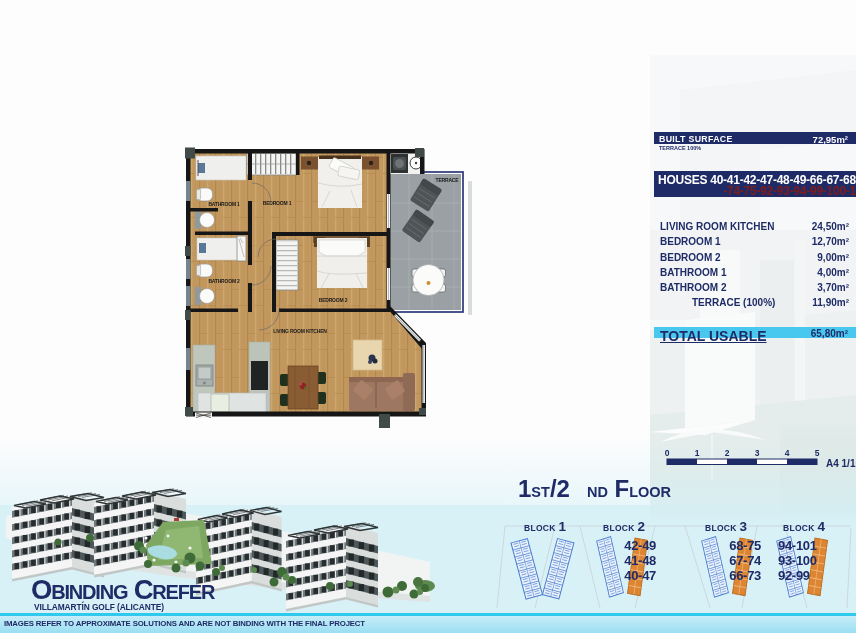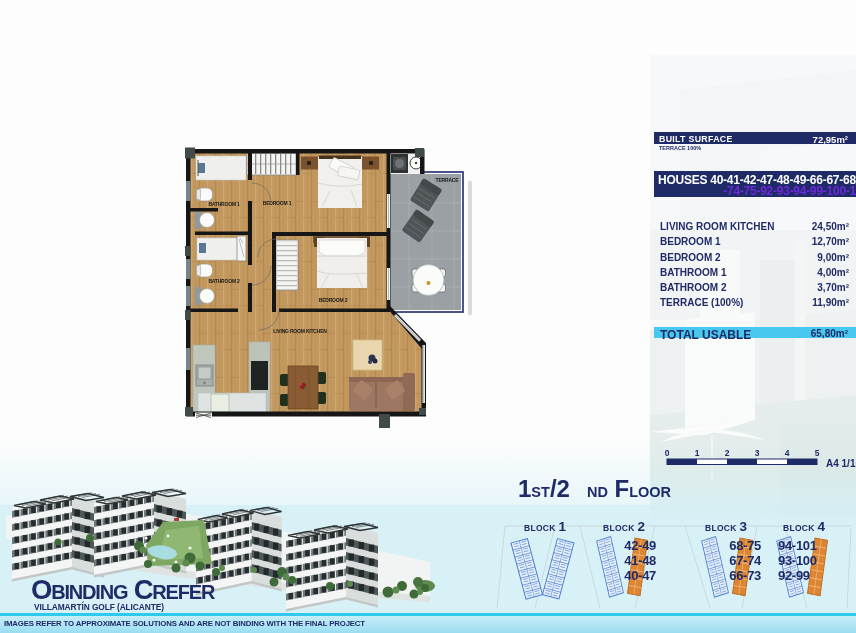--- a/index.html
+++ b/index.html
@@ -265,33 +265,33 @@
   </g>
 </svg>
 
 <div class="abs" style="left:654px;top:132px;width:202px;height:12px;background:#1f2b66;"></div>
 <div class="abs" style="left:659px;top:134px;font-size:8.8px;font-weight:bold;color:#fff;letter-spacing:0.3px;">BUILT SURFACE</div>
 <div class="abs" style="left:654px;top:133.5px;width:194px;text-align:right;font-size:9.5px;font-weight:bold;color:#fff;">72,95m²</div>
 <div class="abs navy" style="left:659px;top:145px;font-size:5.5px;font-weight:bold;">TERRACE 100%</div>
 
 <div class="abs" style="left:654px;top:171px;width:202px;height:26px;background:#1f2b66;"></div>
 <div class="abs" style="left:658px;top:172.5px;width:200px;font-size:12px;font-weight:bold;color:#fff;white-space:nowrap;letter-spacing:-0.25px;">HOUSES 40-41-42-47-48-49-66-67-68-</div>
-<div class="abs" style="left:658px;top:184px;width:198px;text-align:right;font-size:12px;font-weight:bold;color:#6d28d9;white-space:nowrap;letter-spacing:-0.25px;">-74-75-92-93-94-99-100-1</div>
+<div class="abs" style="left:658px;top:184px;width:198px;text-align:right;font-size:12px;font-weight:bold;color:#7f1d1d;white-space:nowrap;letter-spacing:-0.25px;">-74-75-92-93-94-99-100-1</div>
 
 <div class="abs navy" style="left:660px;top:219px;width:188px;font-size:10px;font-weight:bold;line-height:15.3px;">
   <div style="position:relative;">LIVING ROOM KITCHEN<span style="position:absolute;right:-1px;">24,50m²</span></div>
   <div style="position:relative;">BEDROOM 1<span style="position:absolute;right:-1px;">12,70m²</span></div>
   <div style="position:relative;">BEDROOM 2<span style="position:absolute;right:-1px;">9,00m²</span></div>
   <div style="position:relative;">BATHROOM 1<span style="position:absolute;right:-1px;">4,00m²</span></div>
   <div style="position:relative;">BATHROOM 2<span style="position:absolute;right:-1px;">3,70m²</span></div>
-  <div style="position:relative;">TERRACE (100%)<span style="position:absolute;right:-1px;">11,90m²</span></div>
+  <div style="position:relative;margin-left:32px;">TERRACE (100%)<span style="position:absolute;right:-1px;">11,90m²</span></div>
 </div>
 
 <div class="abs" style="left:654px;top:327px;width:202px;height:11px;background:#49c8ef;"></div>
-<div class="abs navy" style="left:660px;top:328px;font-size:12px;font-weight:bold;">TOTAL USABLE</div>
+<div class="abs navy" style="left:660px;top:328px;font-size:14px;font-weight:bold;text-decoration:underline;">TOTAL USABLE</div>
 <div class="abs navy" style="left:654px;top:328px;width:194px;text-align:right;font-size:10px;font-weight:bold;">65,80m²</div>
 
 <svg class="abs" style="left:660px;top:446px;" width="196" height="24" viewBox="0 0 196 24">
   <g font-family="Liberation Sans,sans-serif" font-size="8.5" font-weight="bold" fill="#1f2b66" text-anchor="middle">
     <text x="7" y="10">0</text>
       <text x="37" y="10">1</text>
       <text x="67" y="10">2</text>
     <text x="97" y="10">3</text>
       <text x="127" y="10">4</text>
       <text x="157" y="10">5</text>

